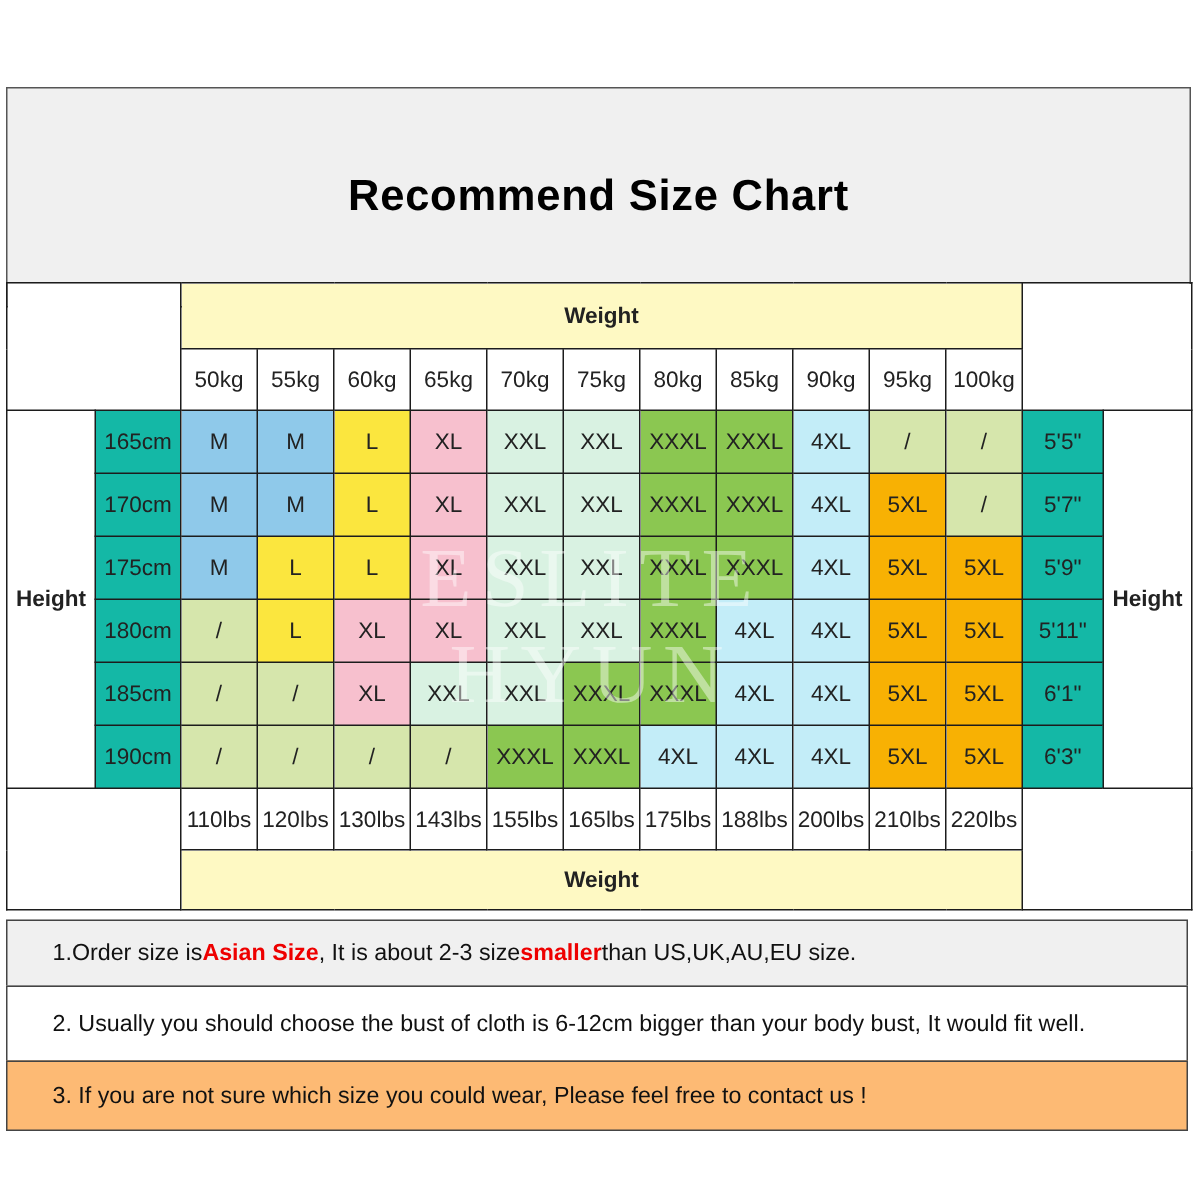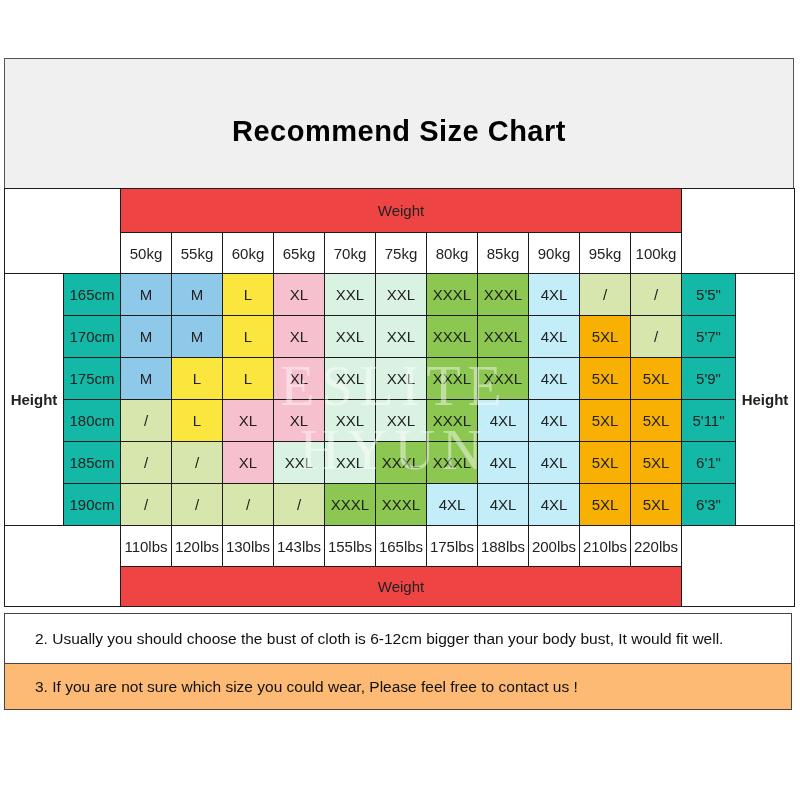--- a/index.html
+++ b/index.html
@@ -19,21 +19,21 @@
   }
   table.size-chart td {
     border:1px solid #1c1c1c; text-align:center; vertical-align:middle;
     padding:0; font-size:15px; color:#222; overflow:hidden; white-space:nowrap;
   }
   table.size-chart tr:nth-child(1) { height:44px; }
   table.size-chart tr:nth-child(2) { height:41px; }
   table.size-chart tr:nth-child(n+3):nth-child(-n+8) { height:42px; }
   table.size-chart tr:nth-child(9) { height:41px; }
   table.size-chart tr:nth-child(10) { height:40px; }
-  td.hdr    { font-weight:normal; font-size:17px; color:#000; background:#ef4444; }
+  td.hdr    { font-weight:bold; font-size:17px; color:#000; background:#fef9c3; }
   td.hlabel { font-weight:bold; font-size:17px; color:#000; background:#fff; }
   td.cm, td.ft { background:#14b8a6; font-size:15px; }
   td.kg  { background:#fff; font-size:15px; }
   td.lbs { background:#fff; font-size:14px; }
   td.blank { background:#fff; }
   td.size { font-size:16px; color:#1f2a33; }
 
   .watermark {
     position:absolute; left:192px; top:354px; width:405px;
     font-family:"Liberation Serif", serif;
@@ -208,20 +208,27 @@
         </tr>
         <tr>
           <td class="hdr" colspan="11">Weight</td>
         </tr>
       </tbody>
   </table>
 
   <div class="watermark">ESLITE HYUN</div>
 
   <div class="notes">
+      <div class="note note1">
+        <span>1.Order size is </span>
+        <span class="red">Asian Size</span>
+        <span>, It is about 2-3 size </span>
+        <span class="red">smaller</span>
+        <span> than US,UK,AU,EU size.</span>
+      </div>
       <div class="note note2">
         <span>2. Usually you should choose the bust of cloth is 6-12cm bigger than your body bust, It would fit well.</span>
       </div>
       <div class="note note3">
         <span>3. If you are not sure which size you could wear, Please feel free to contact us !</span>
       </div>
     </div>
 
 </div>
 

